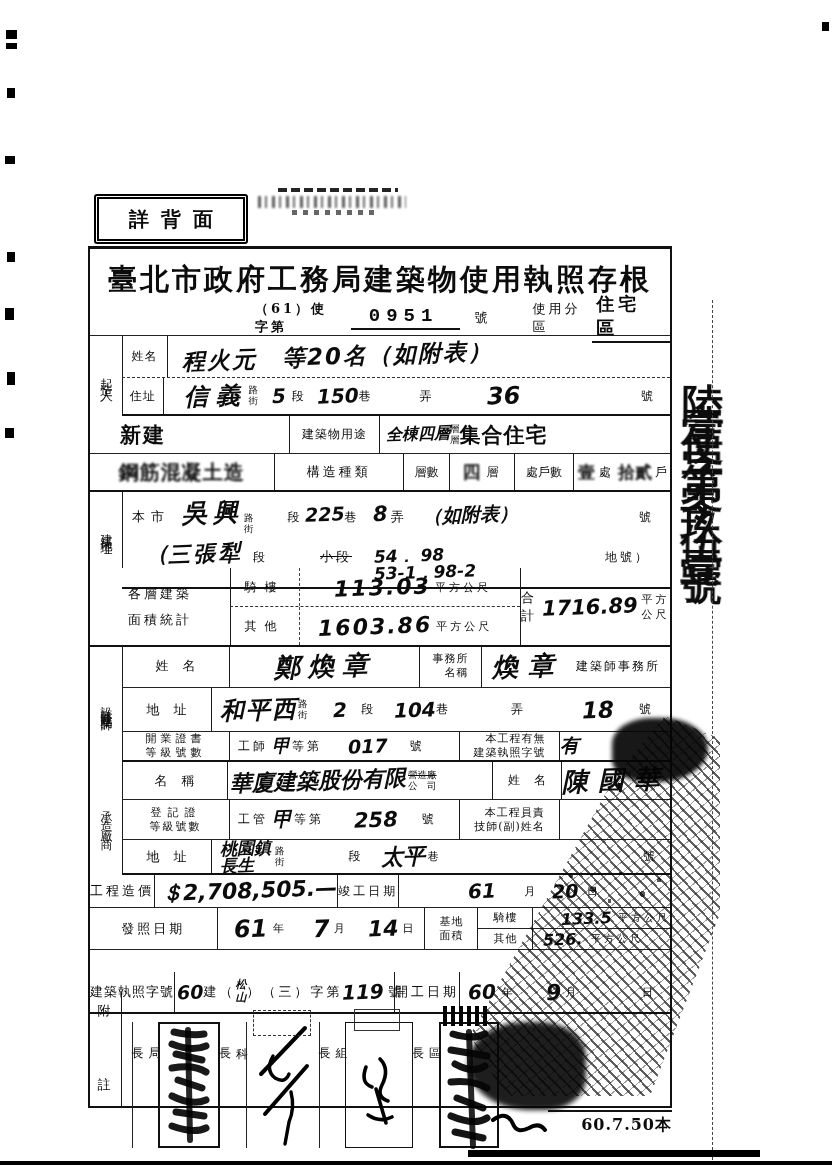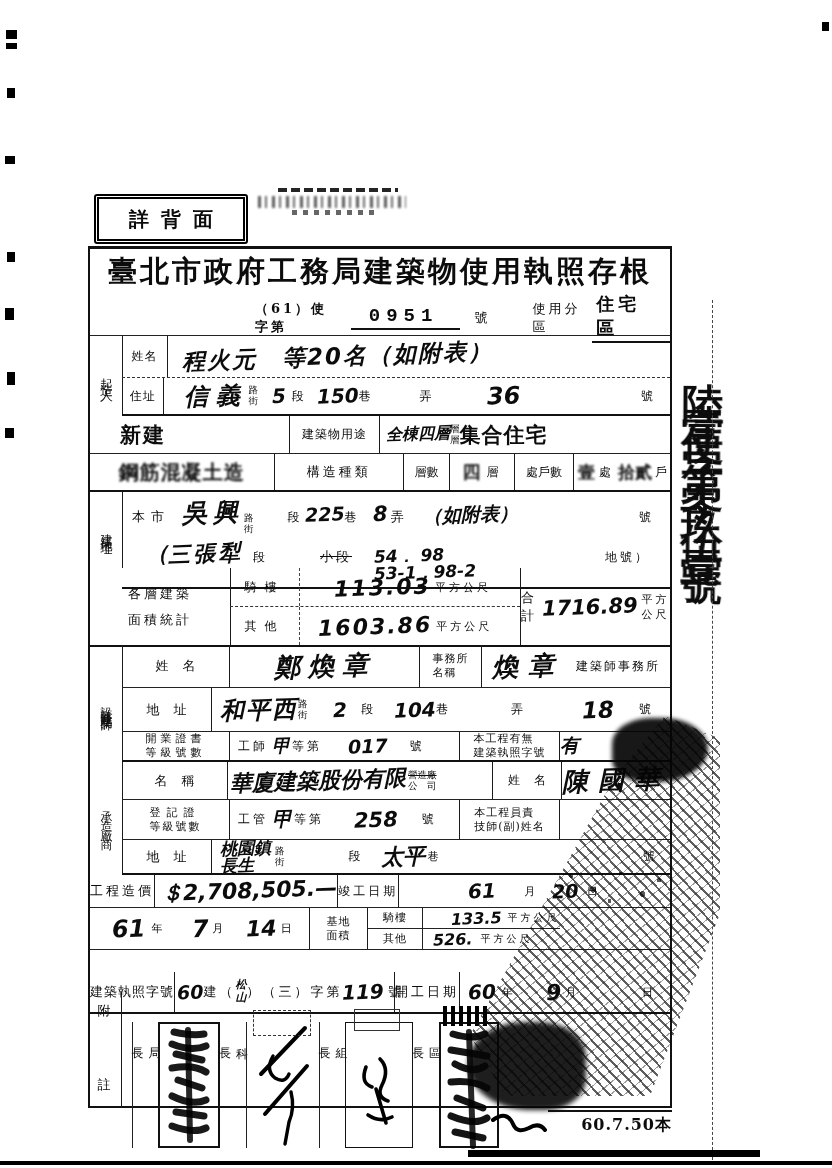--- a/index.html
+++ b/index.html
@@ -7,21 +7,21 @@
         font-family:"DejaVu Serif","Liberation Serif",serif;overflow:hidden}
   .abs{position:absolute}
   .row{position:absolute;display:flex;box-sizing:border-box}
   .cell{box-sizing:border-box;border-right:1px solid #1b1b1b;display:flex;align-items:center;
         justify-content:center;overflow:visible;white-space:nowrap}
   .cell.last{border-right:none}
   .bb1{border-bottom:1px solid #222}
   .bbd{border-bottom:1px dashed #333}
   .bb2{border-bottom:2px solid #111}
   .lb{font-size:13px;letter-spacing:3px}
-  .lbs{font-size:11px;letter-spacing:1px;line-height:1.25;text-align:left;white-space:normal}
+  .lbs{font-size:11px;letter-spacing:1px;line-height:1.25;text-align:right;white-space:normal}
   .sp{letter-spacing:14px;text-indent:14px}
   .hw{font-family:"DejaVu Sans","Liberation Sans",sans-serif;font-style:italic;font-weight:700;
       transform:rotate(-2deg);display:inline-block}
   .st{font-family:"DejaVu Sans","Liberation Sans",sans-serif;font-weight:900;
       filter:blur(0.55px);display:inline-block}
   .vt{writing-mode:vertical-rl;text-orientation:upright}
   .stk{display:inline-flex;flex-direction:column;font-size:9.5px;line-height:1.15;text-align:center;
        letter-spacing:0;vertical-align:middle}
   .seq{display:flex;align-items:baseline;width:100%;padding:0 8px;box-sizing:border-box}
   .frame{position:absolute;border:2px solid #111;border-top-width:3px;box-sizing:border-box}
@@ -50,21 +50,21 @@
   </div>
 
   <div class="abs" style="left:258px;top:186px;width:150px;height:34px;opacity:.85">
     <div class="abs" style="left:20px;top:2px;width:120px;height:4px;background:repeating-linear-gradient(90deg,#000 0 9px,transparent 9px 13px);filter:blur(.4px)"></div>
     <div class="abs" style="left:0;top:10px;width:148px;height:12px;background:repeating-linear-gradient(90deg,#111 0 3px,transparent 3px 7px,#222 7px 9px,transparent 9px 14px);filter:blur(1px);opacity:.8"></div>
     <div class="abs" style="left:34px;top:24px;width:86px;height:5px;background:repeating-linear-gradient(90deg,#000 0 5px,transparent 5px 11px);filter:blur(.6px);opacity:.7"></div>
   </div>
 
   <div class="frame" style="left:88px;top:246px;width:584px;height:862px"></div>
 
-  <div class="row" style="left:90px;top:252px;width:580px;height:48px;align-items:flex-start;justify-content:center">
+  <div class="row" style="left:90px;top:252px;width:580px;height:48px;align-items:flex-end;justify-content:center">
     <span style="font-size:29px;font-weight:bold;letter-spacing:3px">臺北市政府工務局建築物使用執照存根</span>
   </div>
 
   <div class="row bb1" style="left:90px;top:300px;width:580px;height:36px;align-items:center">
     <span class="lb" style="margin-left:165px;font-weight:bold">（61）使字第</span>
     <span style="font-family:Liberation Mono, monospace;font-size:19px;font-weight:bold;letter-spacing:6px;
           border-bottom:2px solid #111;padding:0 22px 1px 18px;margin-left:8px">0951</span>
     <span class="lb" style="margin-left:14px">號</span>
     <span class="lb" style="margin-left:42px">使用分區</span>
     <span class="st" style="font-size:18px;letter-spacing:4px;border-bottom:2px solid #111;padding:0 18px 1px 4px;margin-left:6px">住宅區</span>
@@ -325,20 +325,21 @@
     <div class="cell lb" style="width:110px;font-size:12px">竣工日期</div>
     <div class="cell last seq" style="align-items:center">
       <span class="hw" style="font-size:20px">61</span>
       <span class="lb" style="font-size:11px;margin-left:28px">月</span>
       <span class="hw" style="font-size:19px;margin-left:14px">20</span>
       <span class="lb" style="font-size:11px;margin-left:8px">日</span>
     </div>
   </div>
 
   <div class="row bb1" style="left:90px;top:908px;width:580px;height:42px">
+    <div class="cell lb" style="width:140px">發照日期</div>
     <div class="cell seq" style="width:220px;align-items:center">
       <span class="hw" style="font-size:24px;margin-left:8px">61</span>
       <span class="lb" style="font-size:11px;margin-left:6px">年</span>
       <span class="hw" style="font-size:24px;margin-left:26px">7</span>
       <span class="lb" style="font-size:11px;margin-left:4px">月</span>
       <span class="hw" style="font-size:22px;margin-left:20px">14</span>
       <span class="lb" style="font-size:11px;margin-left:4px">日</span>
     </div>
     <div class="cell lbs" style="width:58px">
       <span style="display:block">

